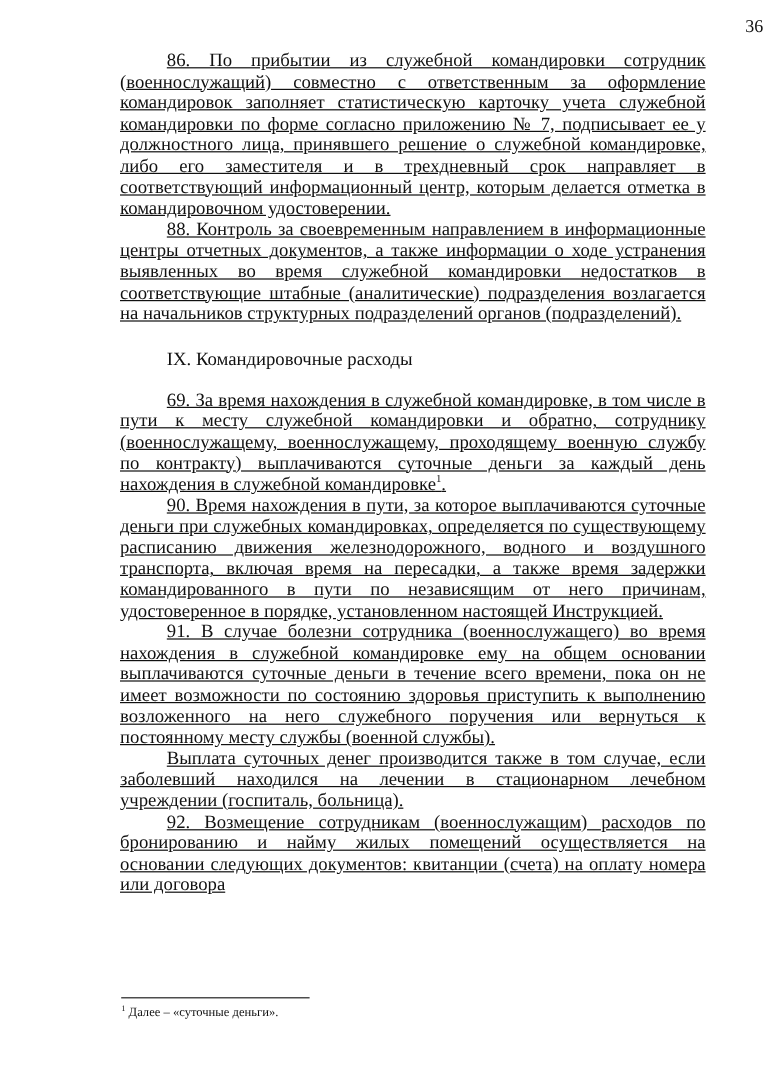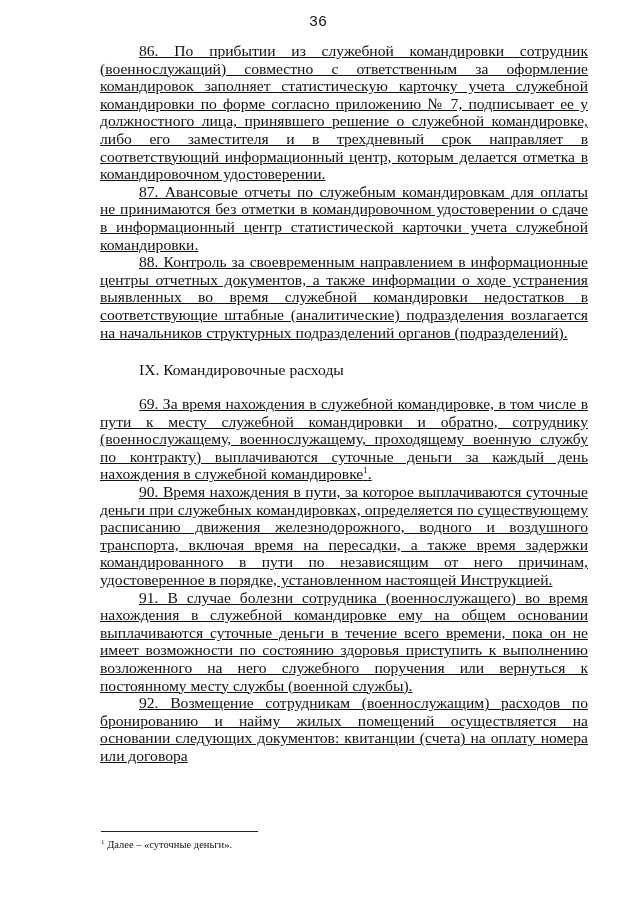--- a/index.html
+++ b/index.html
@@ -13,24 +13,23 @@
       position: relative;
       overflow: hidden;
       font-family: "Liberation Serif", "DejaVu Serif", serif;
       color: #111111;
     }
     .page-number {
       position: absolute;
       top: 14px;
       left: 0;
       width: 636px;
-      text-align: center;
+      text-align: right;
       font-size: 15px;
       line-height: 18px;
-      font-family: Liberation Mono, monospace;
     }
     .body-text {
       position: absolute;
       left: 100px;
       top: 42px;
       width: 488px;
       font-size: 15.6px;
       line-height: 17.6px;
     }
     .para {
@@ -71,25 +70,25 @@
       font-size: 7px;
     }
   </style>
 </head>
 <body>
 
 <div class="page-number">36</div>
 
 <div class="body-text">
   <p class="para">86. По прибытии из служебной командировки сотрудник (военнослужащий) совместно с ответственным за оформление командировок заполняет статистическую карточку учета служебной командировки по форме согласно приложению № 7, подписывает ее у должностного лица, принявшего решение о служебной командировке, либо его заместителя и в трехдневный срок направляет в соответствующий информационный центр, которым делается отметка в командировочном удостоверении.</p>
-  <p class="para">87. Авансовые отчеты по служебным командировкам для оплаты не принимаются без отметки в командировочном удостоверении о сдаче в информационный центр статистической карточки учета служебной командировки.</p>
   <p class="para">88. Контроль за своевременным направлением в информационные центры отчетных документов, а также информации о ходе устранения выявленных во время служебной командировки недостатков в соответствующие штабные (аналитические) подразделения возлагается на начальников структурных подразделений органов (подразделений).</p>
 
   <div class="heading">IX. Командировочные расходы</div>
 
   <p class="para"><span>69. За время нахождения в служебной командировке, в том числе в пути к месту служебной командировки и обратно, сотруднику (военнослужащему, военнослужащему, проходящему военную службу по контракту) выплачиваются суточные деньги за каждый день нахождения в служебной командировке</span><sup>1</sup><span>.</span></p>
   <p class="para">90. Время нахождения в пути, за которое выплачиваются суточные деньги при служебных командировках, определяется по существующему расписанию движения железнодорожного, водного и воздушного транспорта, включая время на пересадки, а также время задержки командированного в пути по независящим от него причинам, удостоверенное в порядке, установленном настоящей Инструкцией.</p>
   <p class="para">91. В случае болезни сотрудника (военнослужащего) во время нахождения в служебной командировке ему на общем основании выплачиваются суточные деньги в течение всего времени, пока он не имеет возможности по состоянию здоровья приступить к выполнению возложенного на него служебного поручения или вернуться к постоянному месту службы (военной службы).</p>
+  <p class="para">Выплата суточных денег производится также в том случае, если заболевший находился на лечении в стационарном лечебном учреждении (госпиталь, больница).</p>
   <p class="para">92. Возмещение сотрудникам (военнослужащим) расходов по бронированию и найму жилых помещений осуществляется на основании следующих документов: квитанции (счета) на оплату номера или договора</p>
 </div>
 
 <div class="footnote-rule"></div>
 <div class="footnote"><sup>1</sup><span> Далее – «суточные деньги».</span></div>
 
 </body></html>

